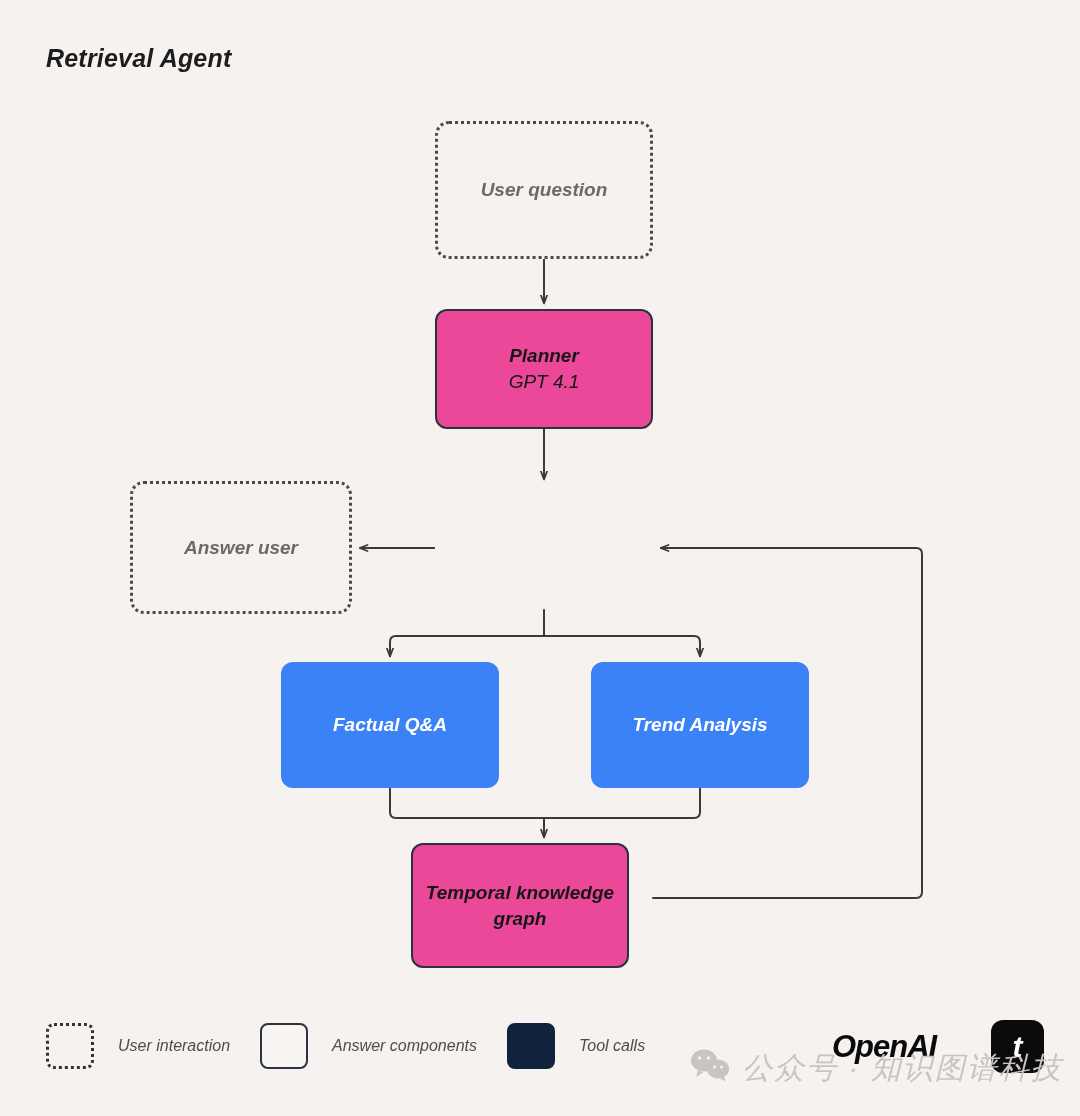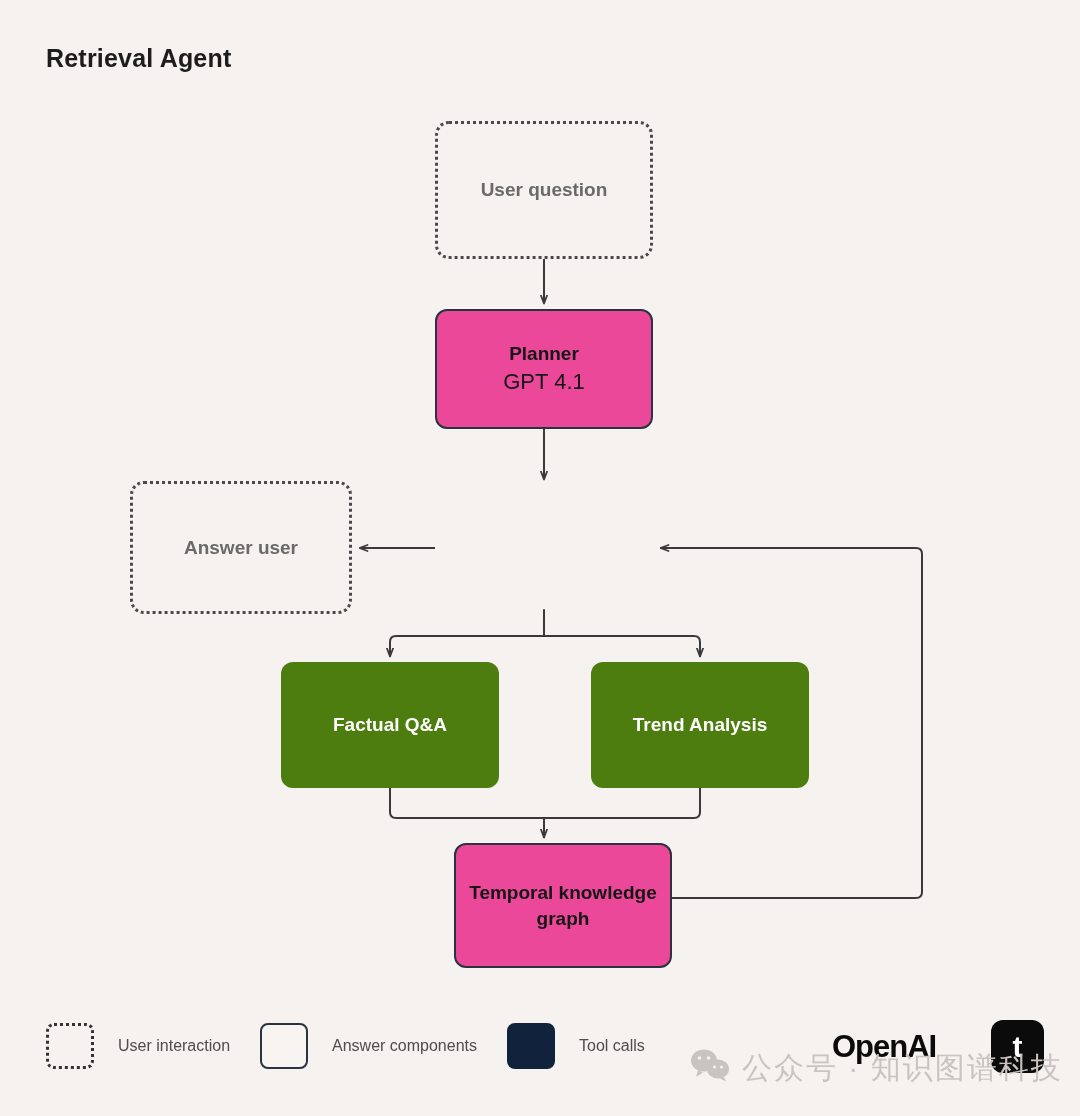--- a/index.html
+++ b/index.html
@@ -10,20 +10,21 @@
   body {
     width: 1080px;
     height: 1116px;
     position: relative;
     font-family: "Liberation Sans", sans-serif;
     overflow: hidden;
   }
   #diagram-root {
     position: absolute;
     inset: 0;
+    font-style: italic;
   }
   .page-title {
     position: absolute;
     left: 46px;
     top: 44px;
     font-size: 25px;
     font-weight: bold;
     color: #1d1d1d;
     letter-spacing: 0.2px;
   }
@@ -34,50 +35,50 @@
     box-sizing: border-box;
     display: flex;
     flex-direction: column;
     align-items: center;
     justify-content: center;
     text-align: center;
     border-radius: 12px;
     line-height: 1.35;
   }
   .node .line1 { font-weight: bold; font-size: 19px; }
-  .node .line2 { font-weight: normal; font-size: 22px; text-align: center; }
+  .node .line2 { font-weight: normal; font-size: 19px; text-align: center; }
 
   .node-dotted {
     border: 3px dotted #4a4a4a;
     background: transparent;
     color: #6a6a6a;
     font-size: 19px;
     font-weight: bold;
     border-radius: 14px;
   }
   .node-solid {
     border: 2.2px solid #2b3240;
     background: #ec4899;
     color: #161616;
   }
   .node-filled {
     border: none;
-    background: #4d7c0f;
+    background: #3b82f6;
     color: #ffffff;
     align-items: center;
   }
   .node-filled .line1 { font-size: 19px; font-weight: bold; }
 
   #node-user-question { left: 435px; top: 121px; width: 218px; height: 138px; }
   #node-planner       { left: 435px; top: 309px; width: 218px; height: 120px; }
   #node-orchestrator  { left: 435px; top: 485px; width: 218px; height: 125px; }
   #node-answer-user   { left: 130px; top: 481px; width: 222px; height: 133px; }
   #node-factual-qa    { left: 281px; top: 662px; width: 218px; height: 126px; }
   #node-trend         { left: 591px; top: 662px; width: 218px; height: 126px; }
-  #node-tkg           { left: 454px; top: 843px; width: 218px; height: 125px; }
+  #node-tkg           { left: 411px; top: 843px; width: 218px; height: 125px; }
 
   
   #connectors {
     position: absolute;
     left: 0; top: 0;
     width: 1080px; height: 1116px;
     pointer-events: none;
   }
 
   

